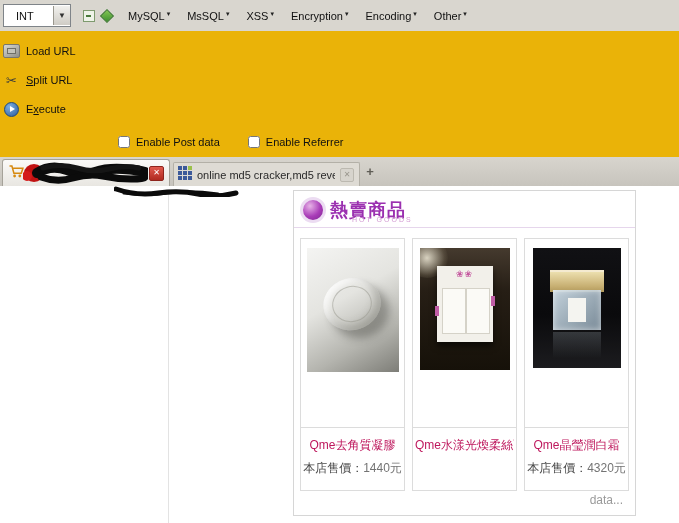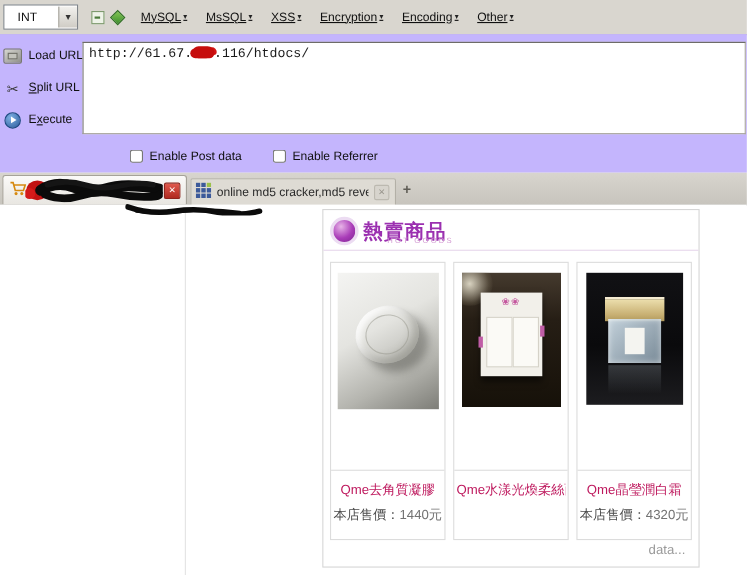--- a/index.html
+++ b/index.html
@@ -24,24 +24,24 @@
   .preset-select .dd-btn{
     width:16px;height:19px;background:linear-gradient(#f2f1ee,#cfccc5);
     border-left:1px solid #9a978e;display:flex;align-items:center;justify-content:center;
     font-size:8px;color:#333;
   }
   .mini-icons{display:flex;align-items:center;gap:7px;margin-left:12px;}
   .minus-ic{width:10px;height:10px;background:#eef3e8;border:1px solid #7e9a6e;position:relative;}
   .minus-ic::after{content:"";position:absolute;left:2px;top:4px;width:5px;height:2px;background:#4a7a3a;}
   .diamond-ic{width:8px;height:8px;transform:rotate(45deg);background:linear-gradient(135deg,#82c653,#3e8f2e);border:1px solid #2e6f22;}
   #menu-items{display:flex;align-items:center;gap:17px;margin-left:16px;}
-  .menu-item{font-size:11px;color:#101010;display:flex;align-items:center;gap:2px;cursor:default;text-decoration:underline;}
+  .menu-item{font-size:11px;color:#101010;display:flex;align-items:flex-start;gap:2px;cursor:default;}
   .menu-item .caret{font-size:7px;color:#222;line-height:1;}
   
-  #main-row{position:absolute;left:0;top:31px;width:679px;height:126px;background:#c4b5fd;}
+  #main-row{position:absolute;left:0;top:31px;width:679px;height:126px;background:#eab308;}
   .action-btn{position:absolute;left:3px;height:20px;display:flex;align-items:center;gap:6px;font-size:11px;color:#101010;cursor:default;}
   .action-btn .ic{width:17px;height:15px;display:flex;align-items:center;justify-content:center;}
   .loadurl-ic{background:linear-gradient(145deg,#d8d8d2,#8f8f89);border:1px solid #77776f;border-radius:2px;width:15px;height:12px;position:relative;}
   .loadurl-ic::after{content:"";position:absolute;left:3px;top:3px;width:7px;height:4px;background:#c3c3bb;border:1px solid #6f6f67;}
   .scissors-ic{font-size:13px;color:#3a3a3a;line-height:1;}
   .exec-ic{width:13px;height:13px;border-radius:50%;background:radial-gradient(circle at 35% 30%,#7fb1e4,#2a5a9a);border:1px solid #1d4a80;position:relative;}
   .exec-ic::after{content:"";position:absolute;left:5px;top:3.5px;border-left:5px solid #fff;border-top:3px solid transparent;border-bottom:3px solid transparent;}
   .u{text-decoration:underline;}
   #url-input{
     position:absolute;left:75px;top:7px;width:591px;height:76px;
@@ -219,23 +219,20 @@
     <span class="ic scissors-ic">✂</span>
     <span><span></span><span class="u">S</span><span>plit URL</span></span>
   </div>
   <div class="action-btn" style="top:68px;">
     <span class="ic">
         <span class="exec-ic"></span>
       </span>
     <span><span>E</span><span class="u">x</span><span>ecute</span></span>
   </div>
 
-  <div id="url-input">
-    <span>http://61.67.</span><span class="redact-blob"></span><span>.116/htdocs/</span>
-  </div>
 
   <div id="checkbox-row">
     <label class="cb-group" id="cb1">
       <input type="checkbox" style="">
       <span>Enable Post data</span>
     </label>
     <label class="cb-group" id="cb2">
       <input type="checkbox" style="">
       <span>Enable Referrer</span>
     </label>

